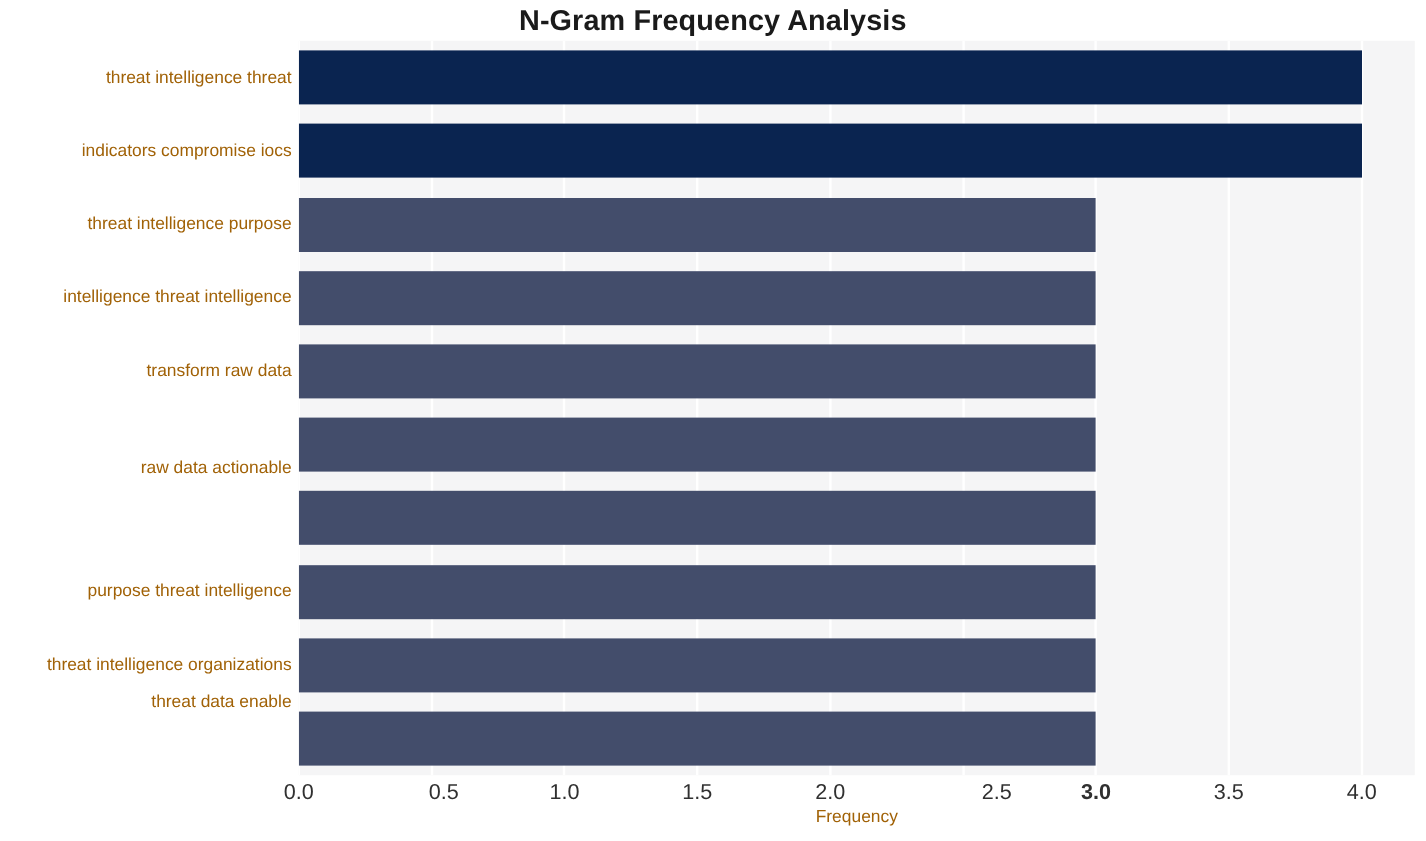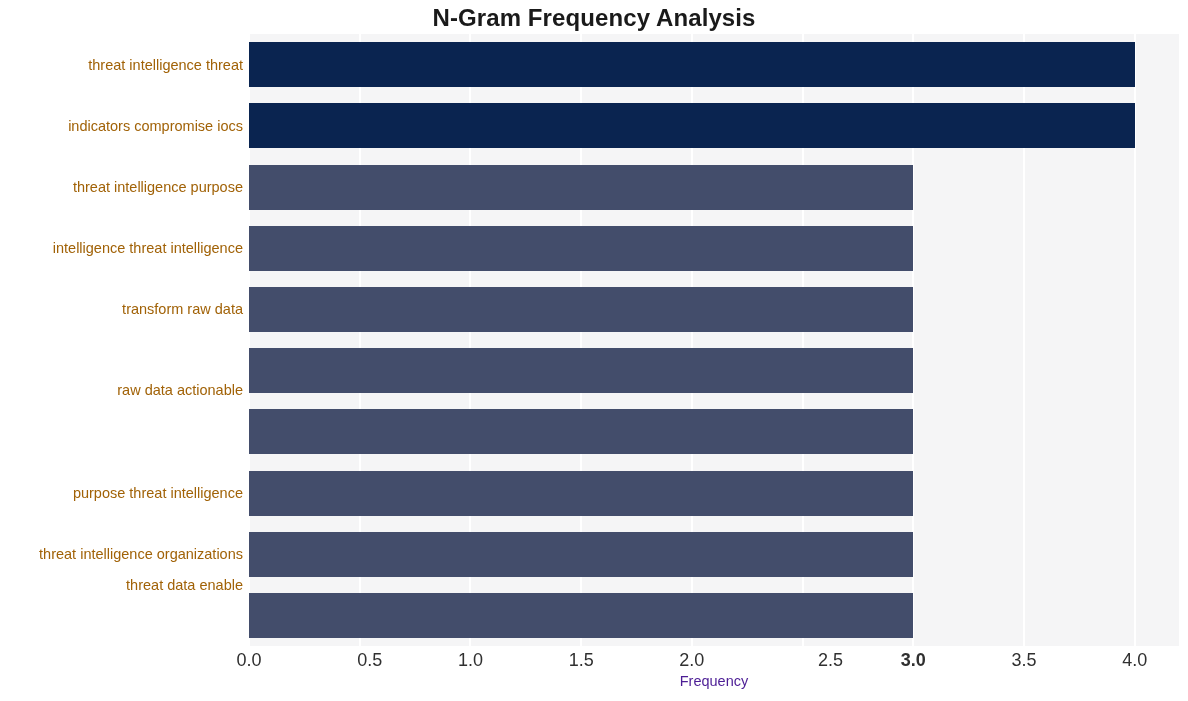--- a/index.html
+++ b/index.html
@@ -94,21 +94,21 @@
     white-space: nowrap;
   }
 
   .xaxis-label {
     position: absolute;
     left: 249px;
     top: 673px;
     width: 930px;
     text-align: center;
     font-size: 14.5px;
-    color: #4c1d95;
+    color: #a16207;
   }
 </style>
 </head>
 <body>
 
 <div class="figure">
 
   <div class="chart-title">N-Gram Frequency Analysis</div>
 
   <div class="plot-area" id="plot-area">

